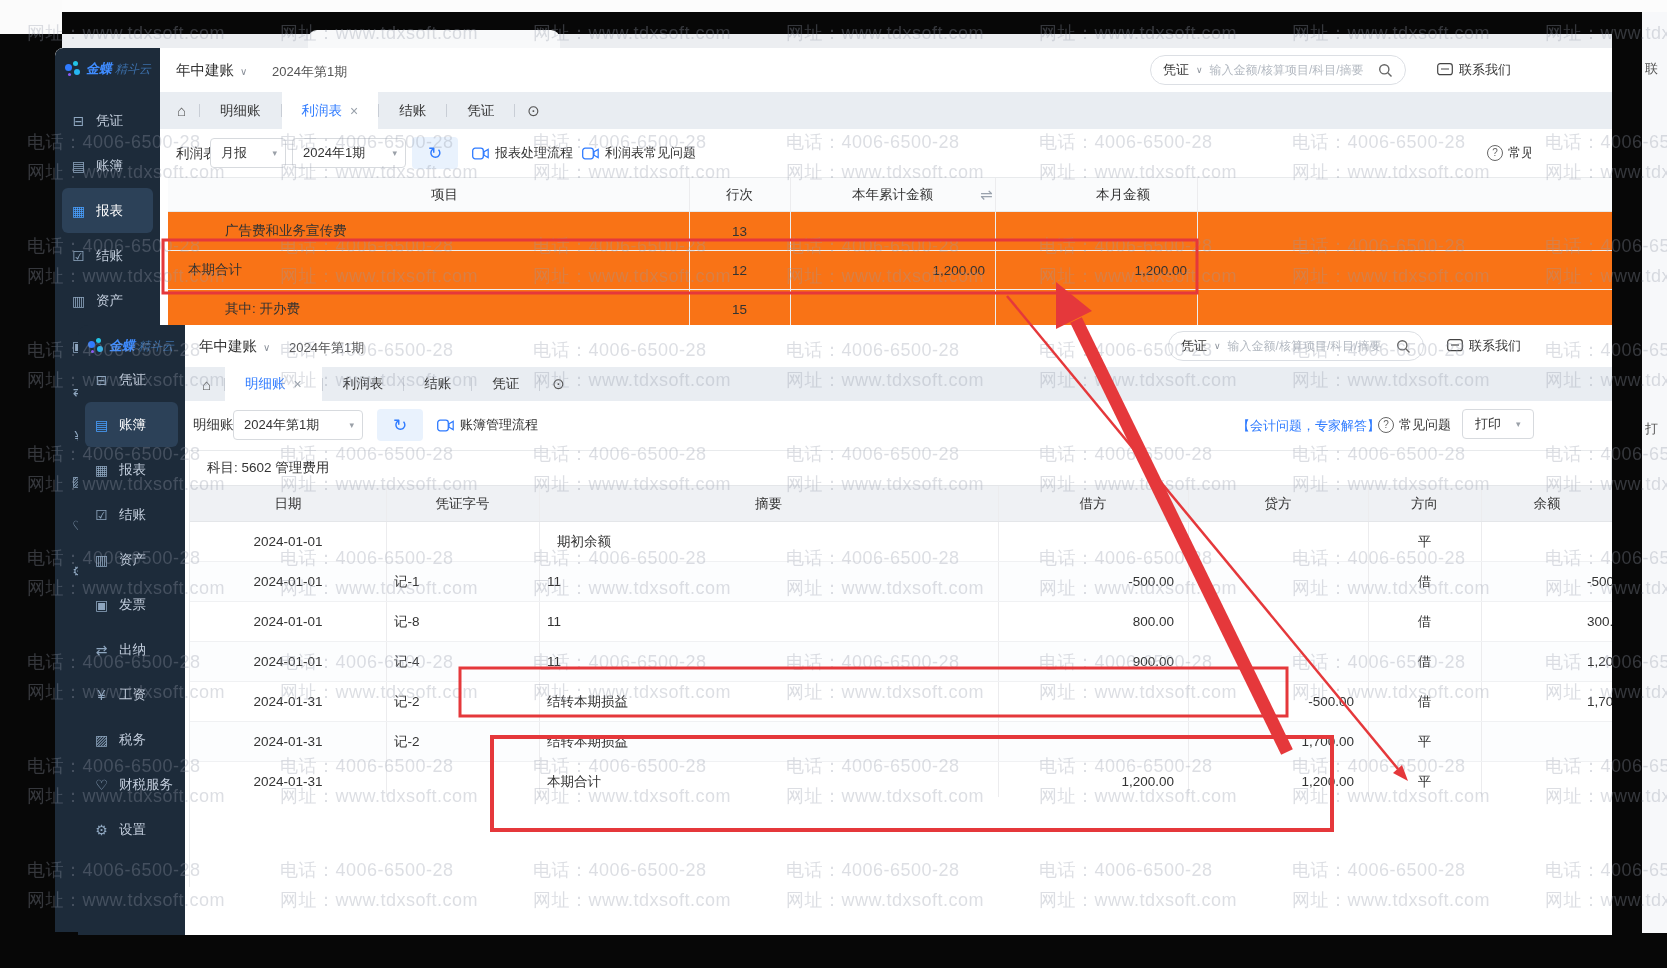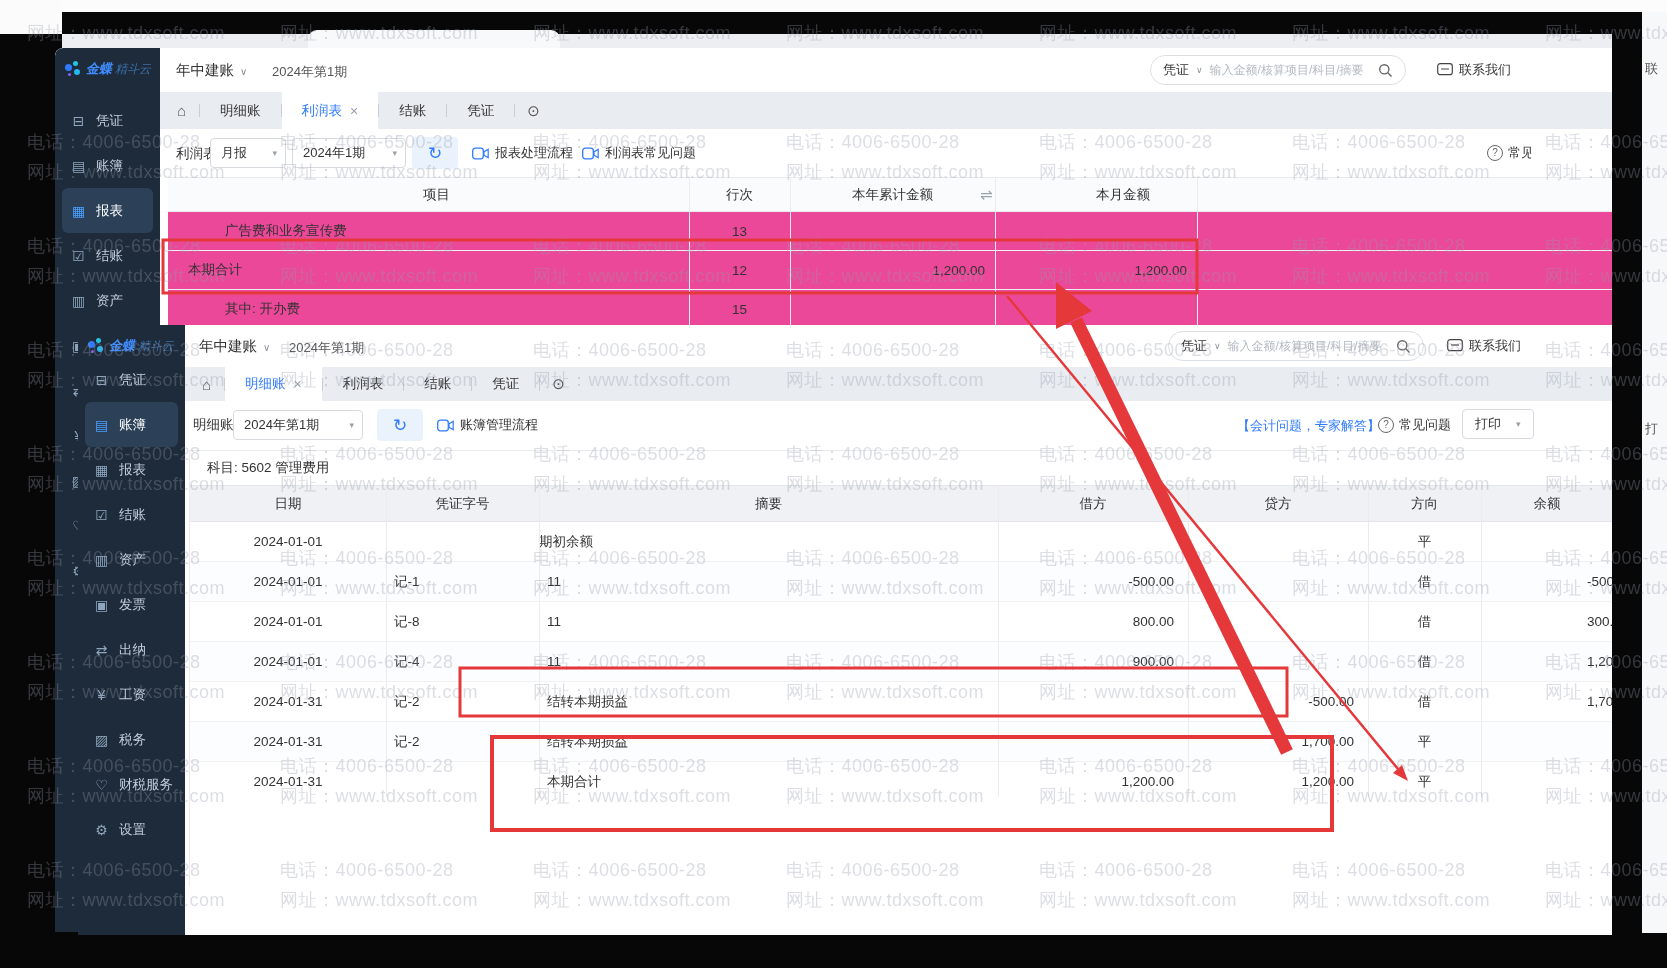--- a/index.html
+++ b/index.html
@@ -94,21 +94,21 @@
   .help.clip{width:44px;overflow:hidden;}
   .qmark{width:14px;height:14px;border:1px solid #666;border-radius:50%;font-size:10px;line-height:14px;
          text-align:center;color:#666;flex:0 0 14px;}
   .btn-print{position:absolute;top:8px;height:30px;border:1px solid #d7dade;border-radius:4px;
              display:flex;align-items:center;gap:7px;padding:0 12px;font-size:13px;color:#333;background:#fff;
              box-sizing:border-box;cursor:pointer;white-space:nowrap;}
 
   
   .tblA{position:absolute;left:8px;top:129px;width:1444px;}
   .tA-head{position:relative;height:33px;background:#fafbfc;border-top:1px solid #e8eaec;border-bottom:1px solid #e8eaec;}
-  .tA-row{position:relative;height:38px;border-bottom:1px solid #efefef;background:#ec4899;}
+  .tA-row{position:relative;height:38px;border-bottom:1px solid #efefef;background:#f97316;}
   .cell{position:absolute;top:0;height:100%;display:flex;align-items:center;font-size:13.5px;color:#333;
         box-sizing:border-box;white-space:nowrap;}
   .hcell{color:#333;}
   .jc{justify-content:center;} .jr{justify-content:flex-end;} .jl{justify-content:flex-start;}
   .vl{position:absolute;top:0;bottom:0;width:1px;background:#ececee;}
   .swap-ic{position:absolute;left:812px;top:0;height:100%;display:flex;align-items:center;
            font-size:15px;color:#9aa2ad;}
 
   .acct-bar{position:absolute;left:4px;top:125px;width:1423px;height:35px;border:1px solid #e8eaec;border-bottom:none;
             background:#fff;display:flex;align-items:center;padding-left:17px;font-size:13.5px;color:#333;box-sizing:border-box;}
@@ -265,21 +265,21 @@
             </svg>
           <span>利润表常见问题</span>
         </div>
         <div class="help clip" style="left:1327px;">
           <span class="qmark">?</span>
           <span>常见问题</span>
         </div>
       </div>
       <div class="tblA" id="table-a">
           <div class="tA-head">
-            <div class="cell jc hcell" style="left: 8px; width: 521px;">项目</div>
+            <div class="cell jc hcell" style="left: 16px; width: 521px;">项目</div>
             <div class="cell jc hcell" style="left: 521px; width: 101px;">行次</div>
             <div class="cell jc hcell" style="left: 622px; width: 205px;">本年累计金额</div>
             <div class="cell jc hcell" style="left: 854px; width: 202px;">本月金额</div>
             <div class="swap-ic">⇌</div>
             <div class="vl" style="left: 521px;"></div>
             <div class="vl" style="left: 622px;"></div>
             <div class="vl" style="left: 827px;"></div>
             <div class="vl" style="left: 1029px;"></div>
           </div>
           <div class="tA-row">
@@ -457,21 +457,21 @@
             <div class="vl" style="left: 196px;"></div>
             <div class="vl" style="left: 349px;"></div>
             <div class="vl" style="left: 808px;"></div>
             <div class="vl" style="left: 998px;"></div>
             <div class="vl" style="left: 1178px;"></div>
             <div class="vl" style="left: 1291px;"></div>
           </div>
           <div class="tB-row">
             <div class="cell jc" style="left: 0px; width: 196px;">2024-01-01</div>
             <div class="cell jl" style="left: 196px; width: 153px; padding-left: 8px;"></div>
-            <div class="cell jl" style="left: 349px; width: 459px; ">期初余额</div>
+            <div class="cell jl" style="left: 367px; width: 459px; ">期初余额</div>
             <div class="cell jr" style="left: 808px; width: 190px; padding-right: 14px;"></div>
             <div class="cell jr" style="left: 998px; width: 180px; padding-right: 14px;"></div>
             <div class="cell jc" style="left: 1178px; width: 113px;">平</div>
             <div class="cell jl bal-cell" style="left: 1291px; width: 132px; padding-left: 106px;"></div>
             <div class="vl" style="left: 196px;"></div>
             <div class="vl" style="left: 349px;"></div>
             <div class="vl" style="left: 808px;"></div>
             <div class="vl" style="left: 998px;"></div>
             <div class="vl" style="left: 1178px;"></div>
             <div class="vl" style="left: 1291px;"></div>

